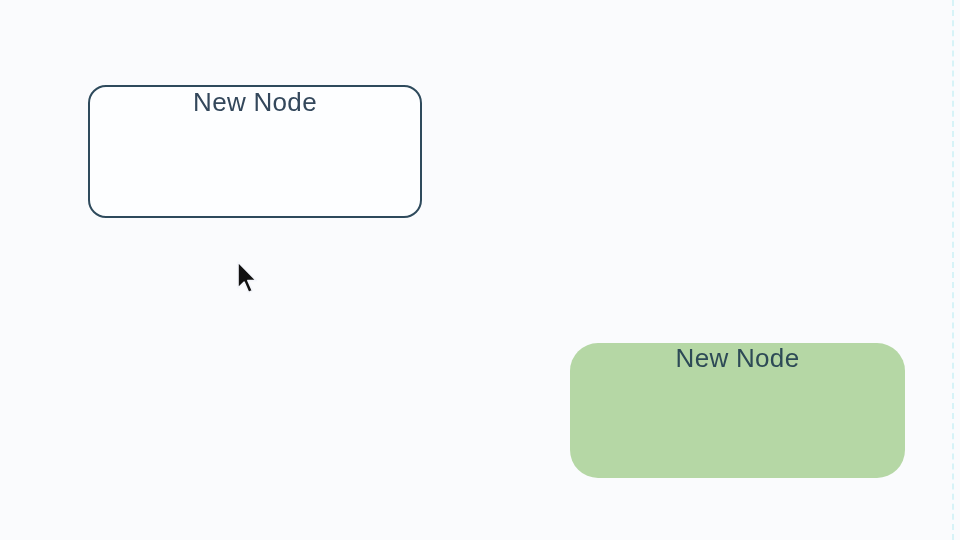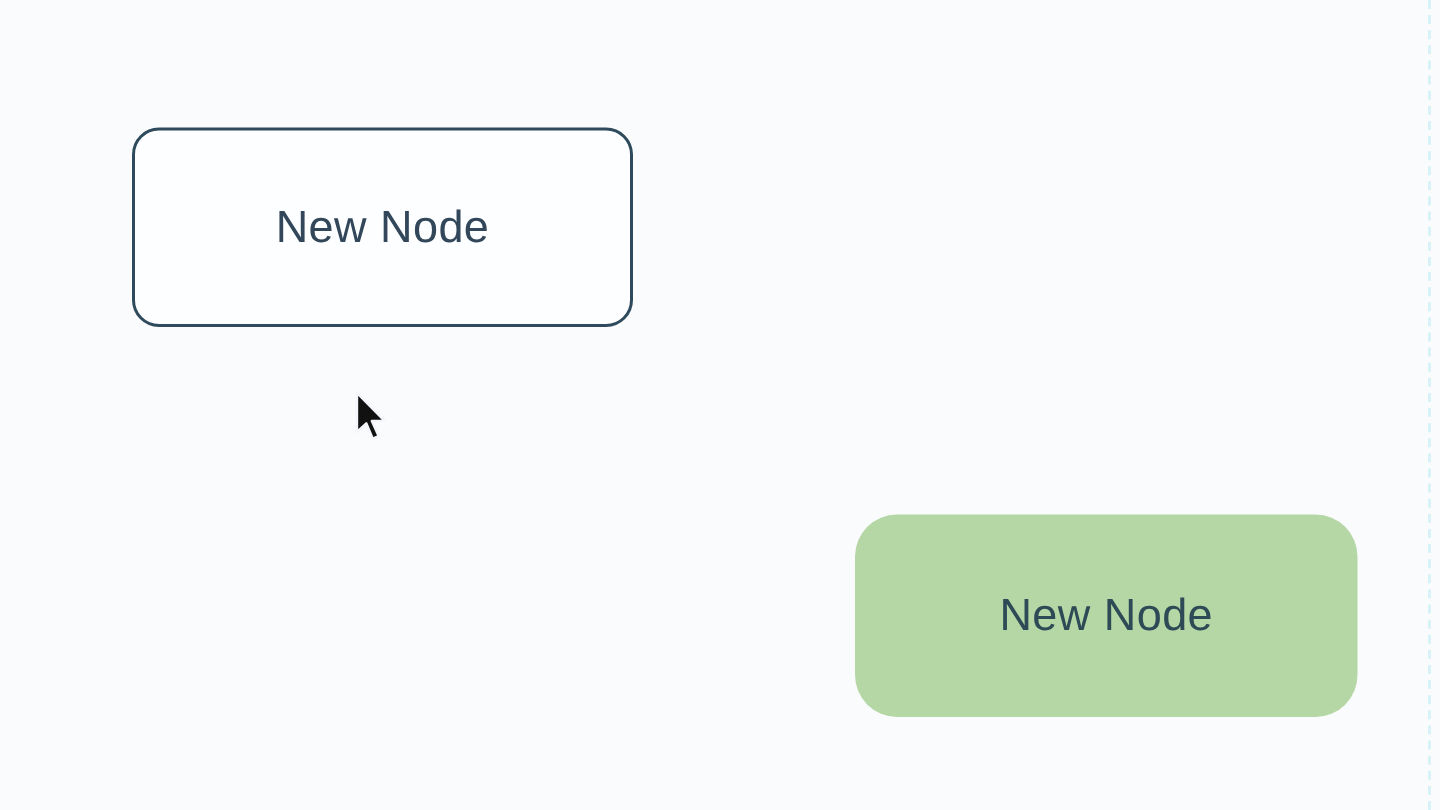--- a/index.html
+++ b/index.html
@@ -14,23 +14,22 @@
   .canvas {
     position: relative;
     width: 960px;
     height: 540px;
     background: #fafbfd;
   }
 
   .node {
     position: absolute;
     display: flex;
-    align-items: center;
     justify-content: center;
-    font-size: 30px;
+    font-size: 26px;
     font-weight: 500;
     letter-spacing: 0.3px;
     cursor: grab;
     user-select: none;
   }
 
   .node-outline {
     left: 88px;
     top: 85px;
     width: 334px;

